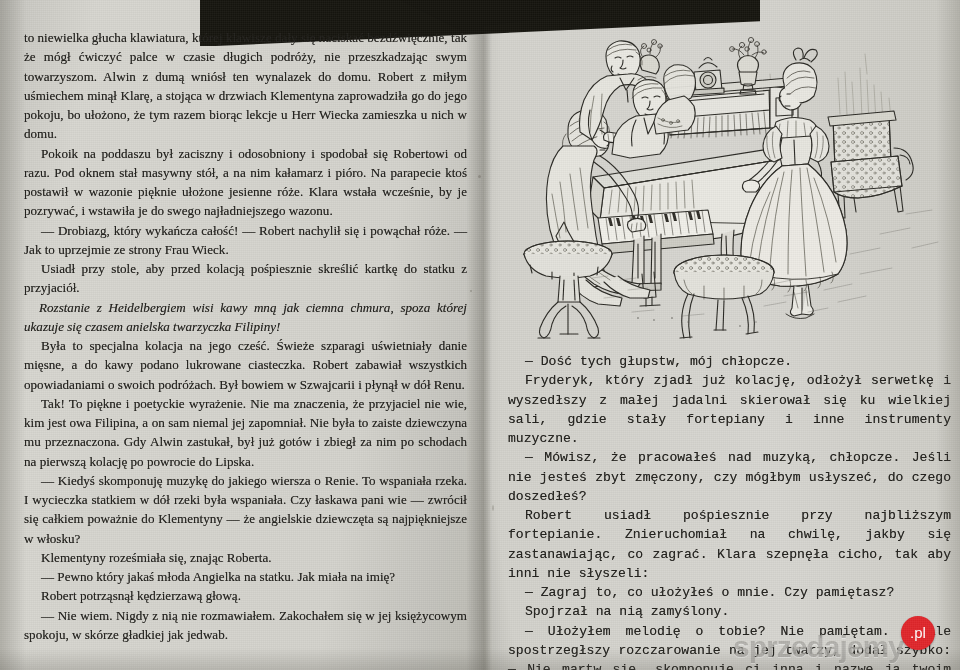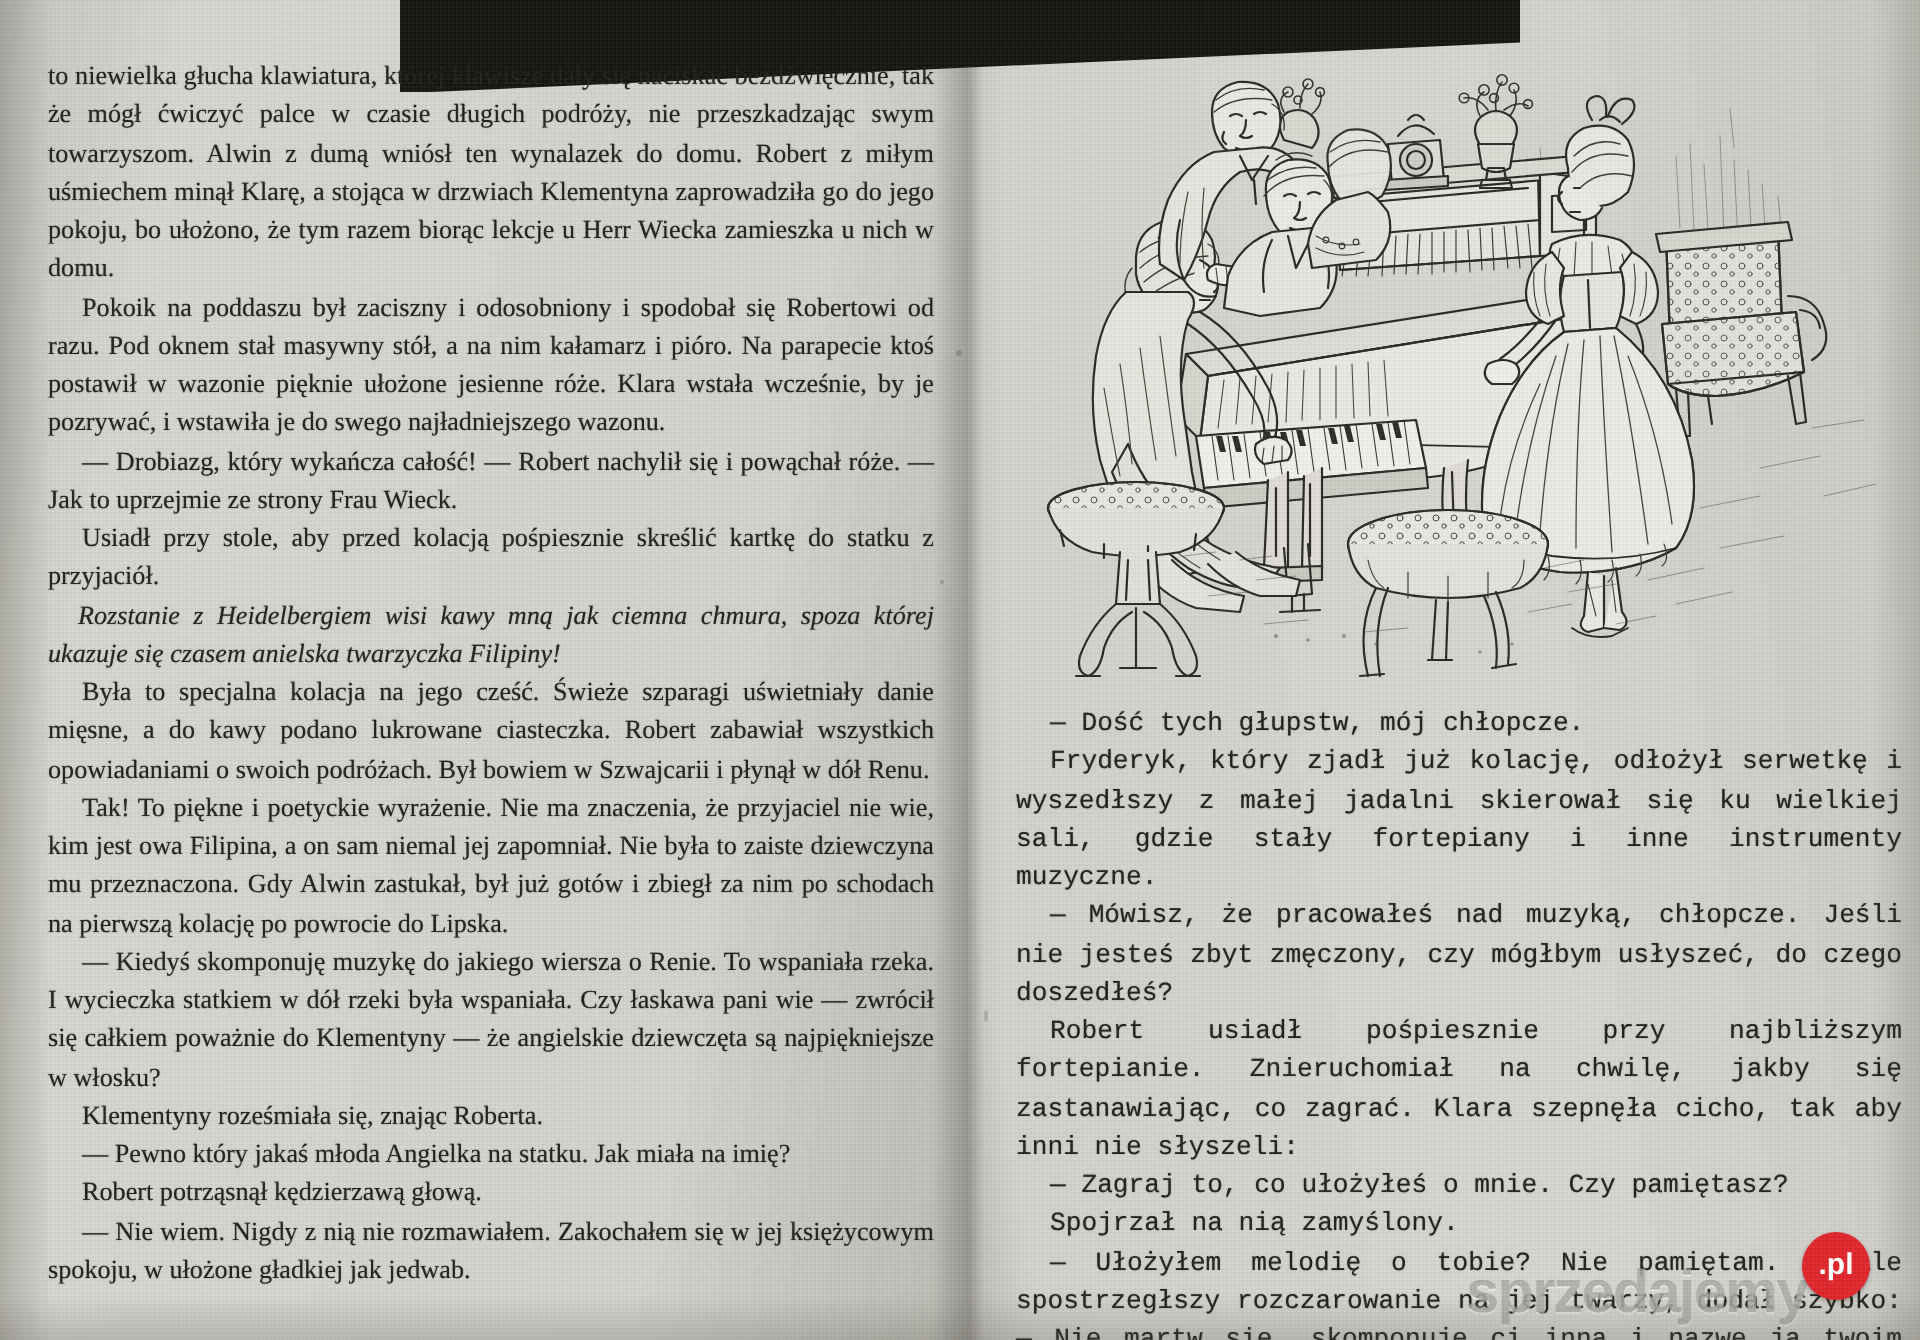--- a/index.html
+++ b/index.html
@@ -109,21 +109,21 @@
   .wm .wm-badge{
     position:absolute;left:168px;top:-6px;width:34px;height:34px;
     border-radius:50%;
     background:#e0262b;
     box-shadow:0 1px 2px rgba(0,0,0,.3);
   }
   .wm .wm-badge span{
     position:absolute;inset:0;
     display:flex;align-items:center;justify-content:center;
     font-family:"Liberation Sans",sans-serif;
-    font-weight:bold;font-size:15px;color:#ffffff;
+    font-weight:normal;font-size:15px;color:#ffffff;
     padding-bottom:2px;
   }
   
   .speck{position:absolute;background:#6e6b61;border-radius:50%;opacity:.45;}
 </style>
 </head>
 <body>
 
 <div id="book">
 
@@ -143,21 +143,21 @@
     <p class="ind">Pokoik na poddaszu był zaciszny i odosobniony i spodobał się Robertowi od razu. Pod oknem stał masywny stół, a na nim kałamarz i pióro. Na parapecie ktoś postawił w wazonie pięknie ułożone jesienne róże. Klara wstała wcześnie, by je pozrywać, i wstawiła je do swego najładniejszego wazonu.</p>
     <p class="ind">— Drobiazg, który wykańcza całość! — Robert nachylił się i powąchał róże. — Jak to uprzejmie ze strony Frau Wieck.</p>
     <p class="ind">Usiadł przy stole, aby przed kolacją pośpiesznie skreślić kartkę do statku z przyjaciół.</p>
     <p class="ital">Rozstanie z Heidelbergiem wisi kawy mną jak ciemna chmura, spoza której ukazuje się czasem anielska twarzyczka Filipiny!</p>
     <p class="ind">Była to specjalna kolacja na jego cześć. Świeże szparagi uświetniały danie mięsne, a do kawy podano lukrowane ciasteczka. Robert zabawiał wszystkich opowiadaniami o swoich podróżach. Był bowiem w Szwajcarii i płynął w dół Renu.</p>
     <p class="ind">Tak! To piękne i poetyckie wyrażenie. Nie ma znaczenia, że przyjaciel nie wie, kim jest owa Filipina, a on sam niemal jej zapomniał. Nie była to zaiste dziewczyna mu przeznaczona. Gdy Alwin zastukał, był już gotów i zbiegł za nim po schodach na pierwszą kolację po powrocie do Lipska.</p>
     <p class="ind">— Kiedyś skomponuję muzykę do jakiego wiersza o Renie. To wspaniała rzeka. I wycieczka statkiem w dół rzeki była wspaniała. Czy łaskawa pani wie — zwrócił się całkiem poważnie do Klementyny — że angielskie dziewczęta są najpiękniejsze w włosku?</p>
     <p class="ind">Klementyny roześmiała się, znając Roberta.</p>
     <p class="ind">— Pewno który jakaś młoda Angielka na statku. Jak miała na imię?</p>
     <p class="ind">Robert potrząsnął kędzierzawą głową.</p>
-    <p class="ind">— Nie wiem. Nigdy z nią nie rozmawiałem. Zakochałem się w jej księżycowym spokoju, w ułożone gładkiej jak jedwab.</p>
+    <p class="ind">— Nie wiem. Nigdy z nią nie rozmawiałem. Zakochałem się w jej księżycowym spokoju, w skórze gładkiej jak jedwab.</p>
   </div>
 
   <div id="illus">
     <svg viewBox="0 0 443 322" xmlns="http://www.w3.org/2000/svg" fill="none" stroke="#2a2924" stroke-width="1.1" stroke-linecap="round" stroke-linejoin="round">
       <defs>
         <pattern id="hatch" width="6" height="6" patternUnits="userSpaceOnUse" patternTransform="rotate(35)">
           <line x1="0" y1="0" x2="0" y2="6" stroke="#3a382f" stroke-width="0.5"></line>
         </pattern>
         <pattern id="vhatch" width="3" height="8" patternUnits="userSpaceOnUse">
           <line x1="1" y1="0" x2="1" y2="8" stroke="#3a382f" stroke-width="0.55"></line>

